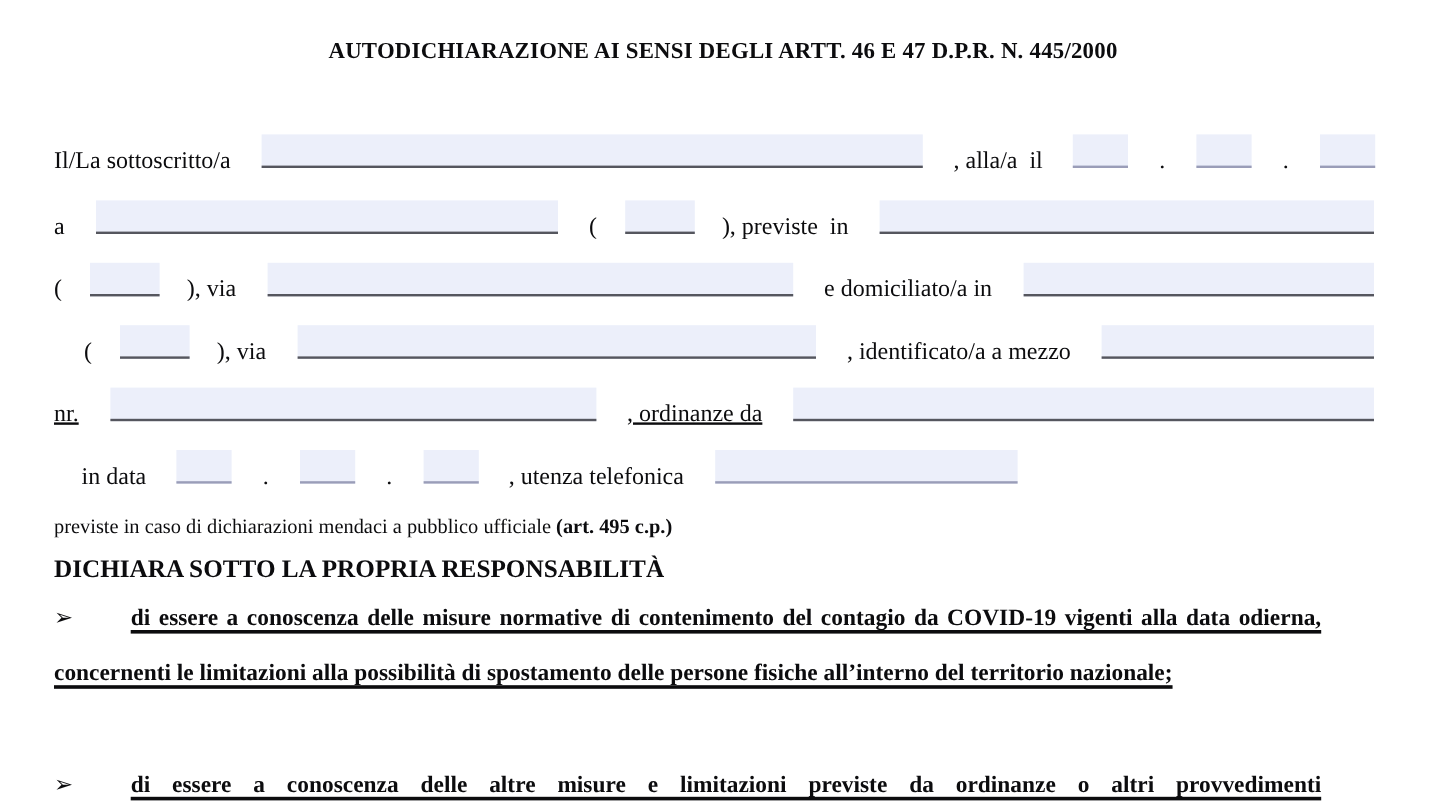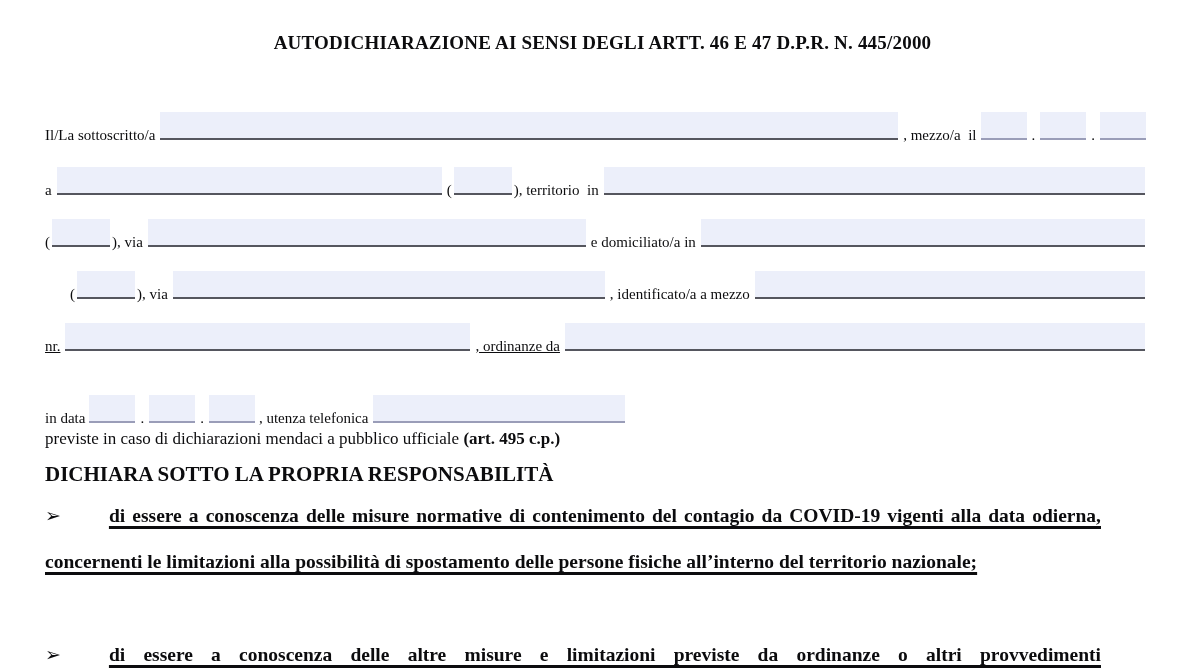--- a/index.html
+++ b/index.html
@@ -8,38 +8,38 @@
     font-family:"Liberation Serif","DejaVu Serif",serif;color:#0c0c0e;
     position:relative;
   }
   .page{position:absolute;inset:0;background:#ffffff;}
   .title{
     position:absolute;top:30px;left:45px;right:40px;text-align:center;
     font-size:19px;font-weight:bold;letter-spacing:.2px;line-height:26px;
   }
   .row{
     position:absolute;left:45px;right:50px;display:flex;align-items:baseline;
-    font-size:15px;line-height:30px;
+    font-size:20px;line-height:30px;gap:21px;
   }
   .row .label{flex:0 0 auto;white-space:pre;}
   .field{
     display:inline-block;height:26px;background:#eceffa;
     border-bottom:2px solid #55565e;margin:0 5px;flex:0 0 auto;
   }
   .field.fill{flex:1 1 auto;}
   .field.small{width:46px;margin:0 4px;border-bottom-color:#9a9db8;}
   .field.prov{width:58px;margin:0 2px;}
   .field.light{border-bottom-color:#9a9db8;}
   .dot{flex:0 0 auto;margin:0 1px;}
   #r1{top:112px;}
   #r2{top:167px;}
   #r3{top:219px;}
   #r4{top:271px;left:70px;}
   #r5{top:323px;text-decoration:underline;}
-  #r6{top:395px;}
+  #r6{top:375px;margin-left:23px;}
   #r7{top:424px;left:45px;right:50px;position:absolute;font-size:17px;line-height:30px;}
   .bold{font-weight:bold;}
   .heading{
     position:absolute;top:461px;left:45px;right:48px;text-align:left;
     font-size:21px;font-weight:bold;line-height:26px;
   }
   .bullet-p{
     position:absolute;left:45px;width:1056px;margin:0;
     font-size:19.5px;font-weight:bold;line-height:46px;text-align:justify;
   }
@@ -59,34 +59,34 @@
 </head>
 <body>
 
 <div class="page">
 
   <div class="title">AUTODICHIARAZIONE AI SENSI DEGLI ARTT. 46 E 47 D.P.R. N. 445/2000</div>
 
   <div class="row" id="r1">
     <span class="label">Il/La sottoscritto/a</span>
     <span class="field fill"></span>
-    <span class="label">, mezzo/a  il</span>
+    <span class="label">, alla/a  il</span>
     <span class="field small"></span>
     <span class="dot">.</span>
     <span class="field small"></span>
     <span class="dot">.</span>
     <span class="field small"></span>
   </div>
 
   <div class="row" id="r2">
     <span class="label">a</span>
     <span class="field" style="width:385px;"></span>
     <span class="label">(</span>
     <span class="field prov"></span>
-    <span class="label">), territorio  in</span>
+    <span class="label">), previste  in</span>
     <span class="field fill"></span>
   </div>
 
   <div class="row" id="r3">
     <span class="label">(</span>
     <span class="field prov"></span>
     <span class="label">), via</span>
     <span class="field" style="width:438px;"></span>
     <span class="label">e domiciliato/a in</span>
     <span class="field fill"></span>

